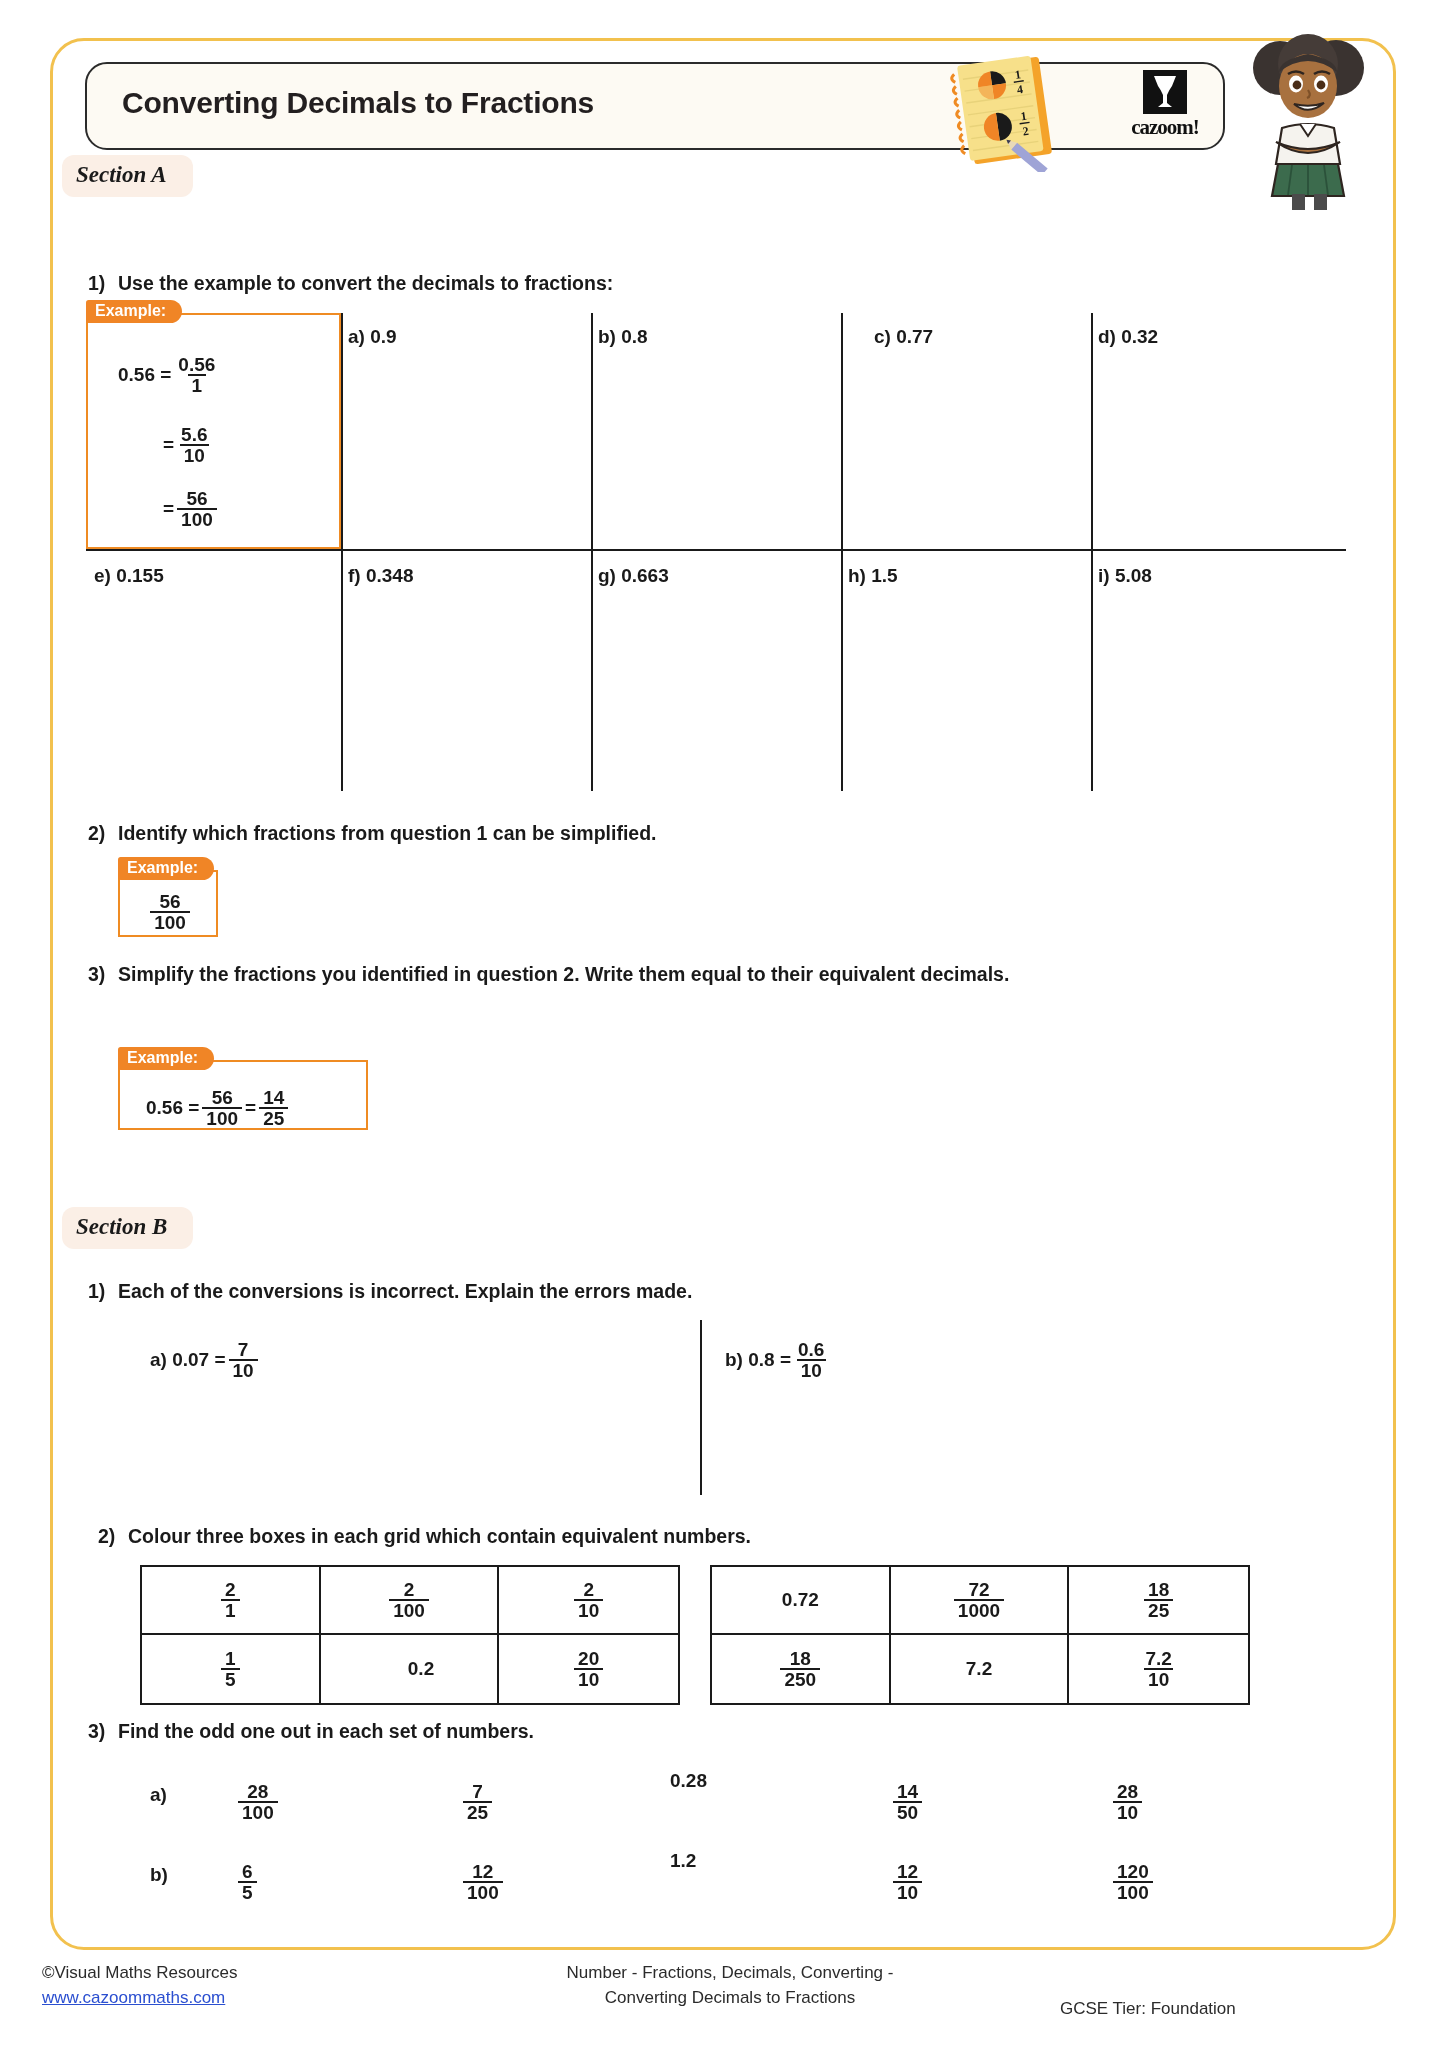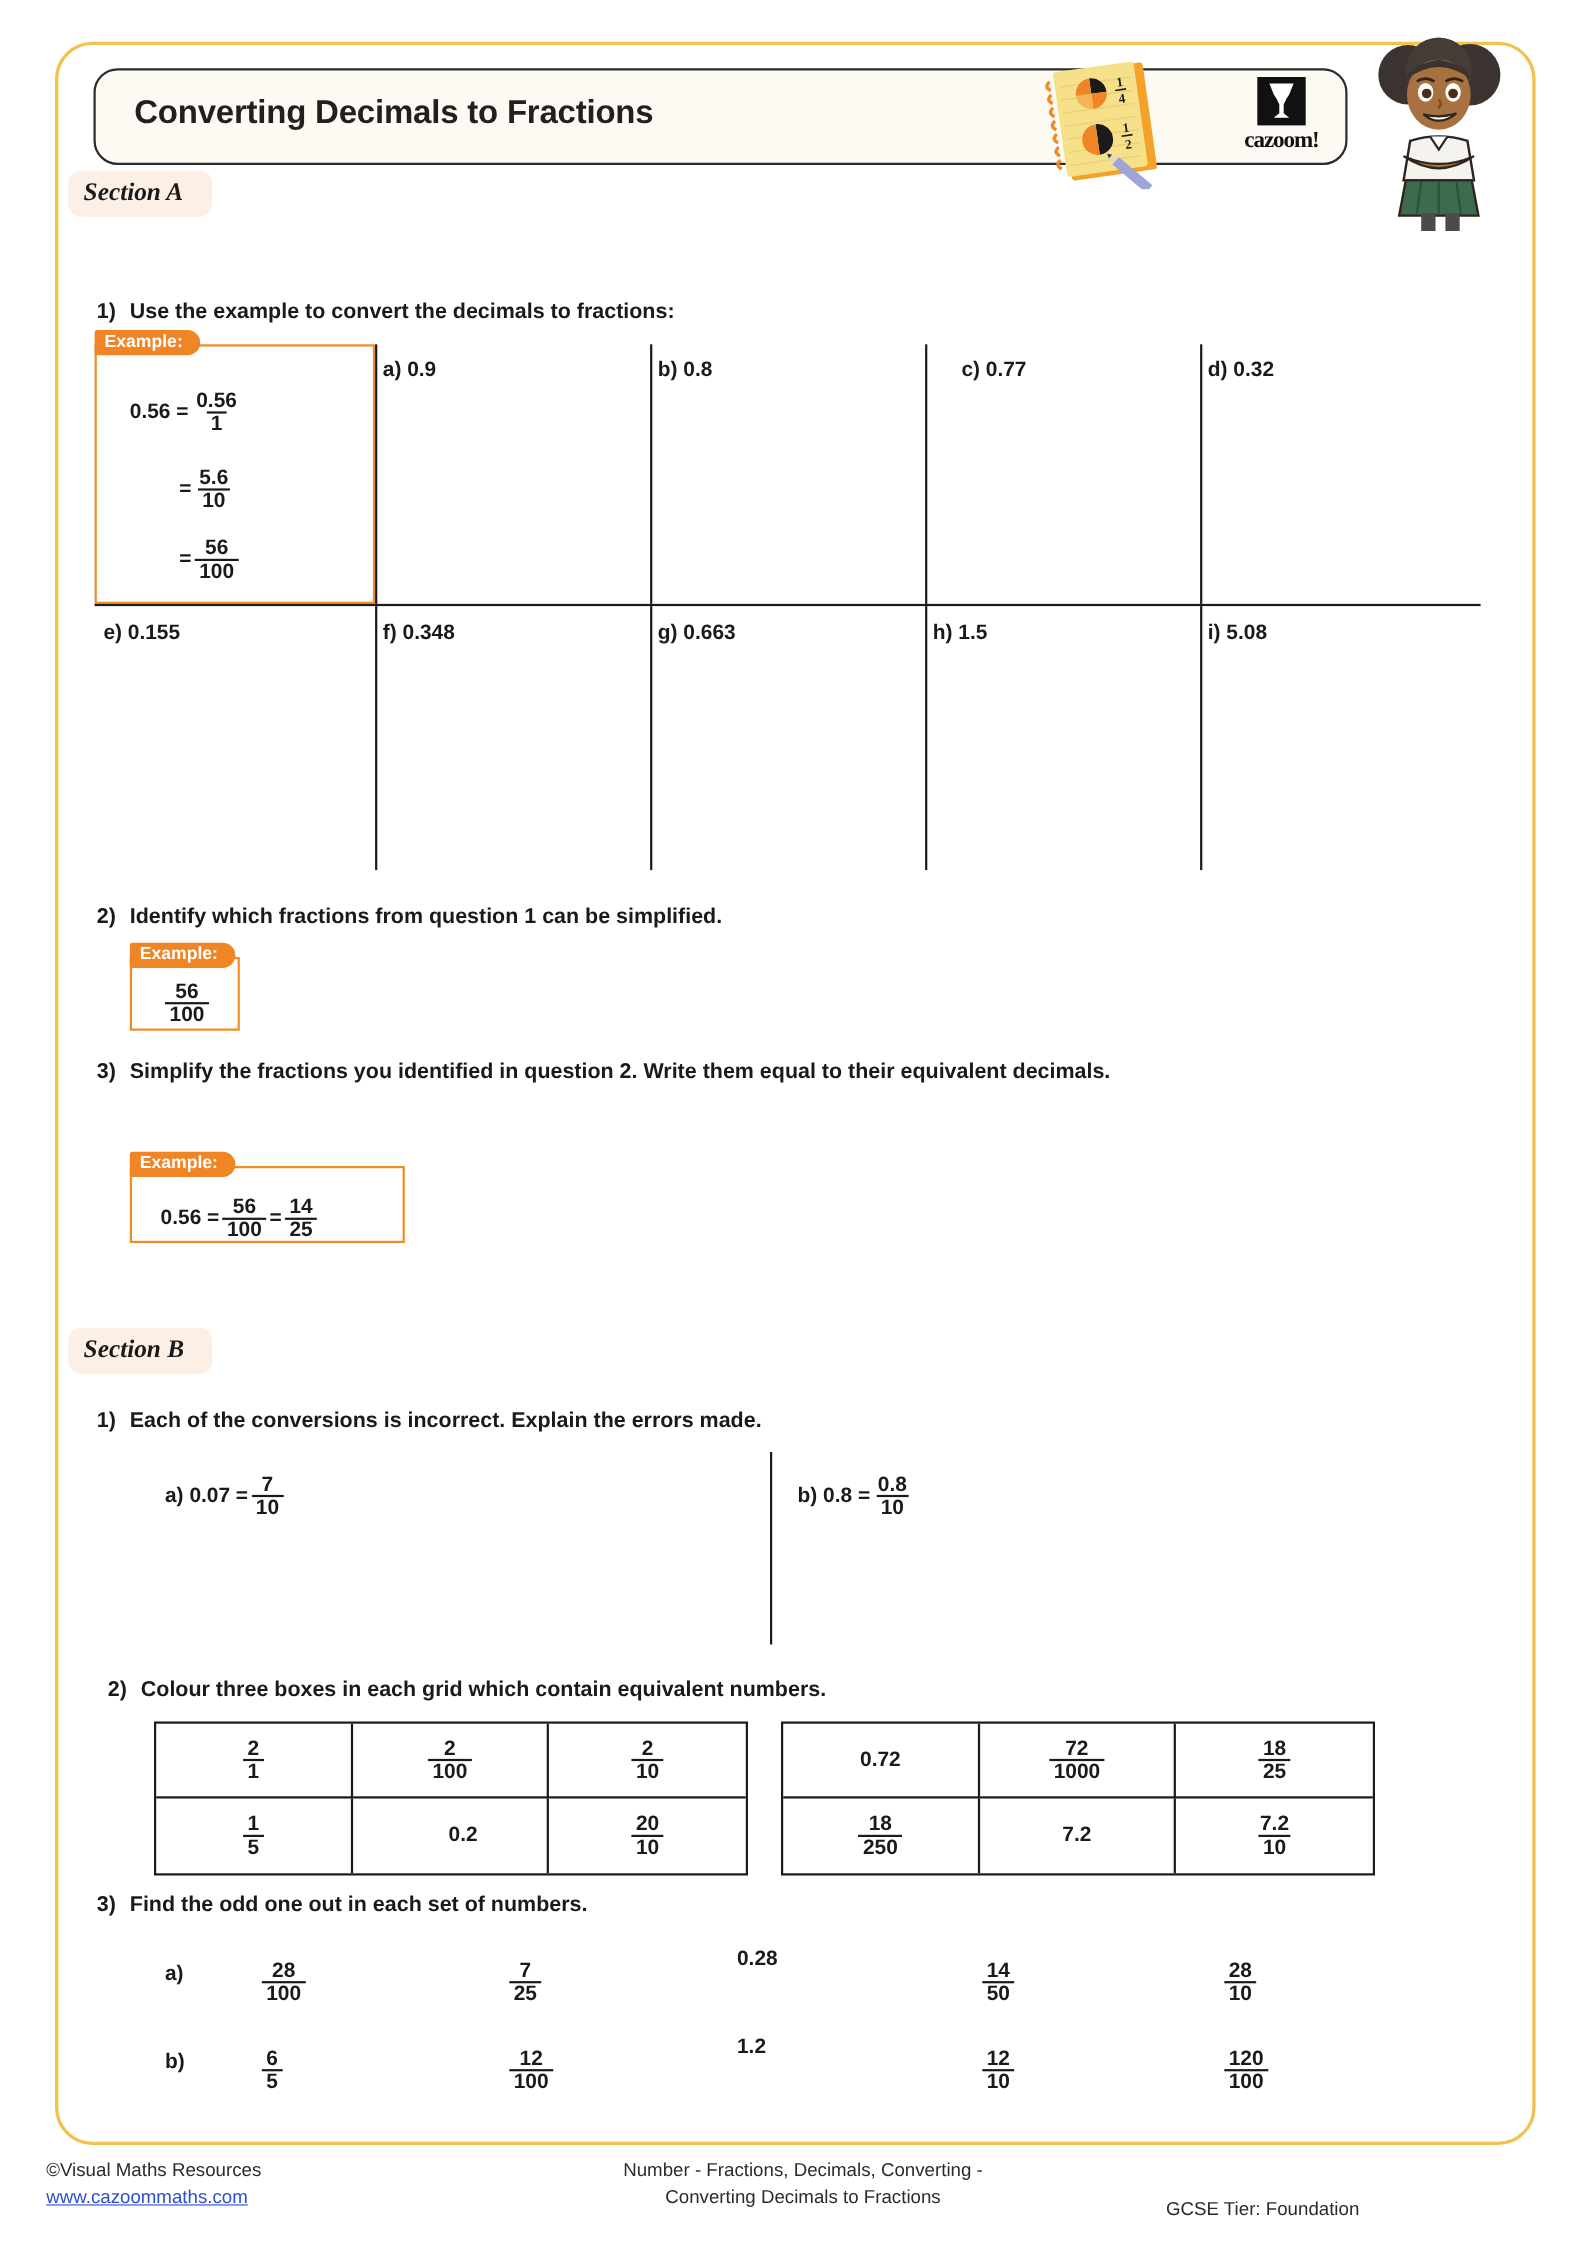--- a/index.html
+++ b/index.html
@@ -350,21 +350,21 @@
       <span class="num">7</span>
       <span class="den">10</span>
     </span>
   </div>
 
   <div class="grid-vline" style="left:700px;top:1320px;height:175px;"></div>
 
   <div class="eqrow" style="position:absolute;left:725px;top:1328px;">
     <span>b) 0.8 =</span>
     <span class="frac">
-      <span class="num">0.8</span>
+      <span class="num">0.6</span>
       <span class="den">10</span>
     </span>
   </div>
 
   <div class="q" style="left:88px;top:1525px;margin-left:10px;">
     <span class="qnum">2)</span><span>Colour three boxes in each grid which contain equivalent numbers.</span>
   </div>
 
   <div class="bgrid" id="grid-left" style="left:140px;top:1565px;width:540px;height:140px;grid-template-columns:1fr 1fr 1fr;grid-template-rows:1fr 1fr;">
       <div class="bcell">

